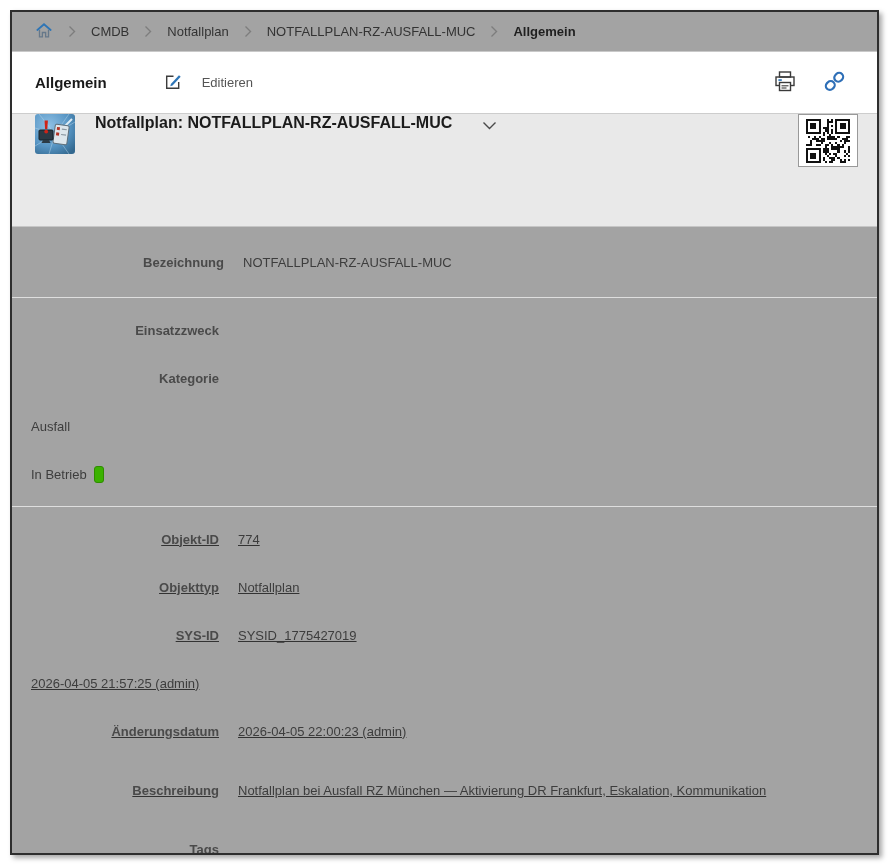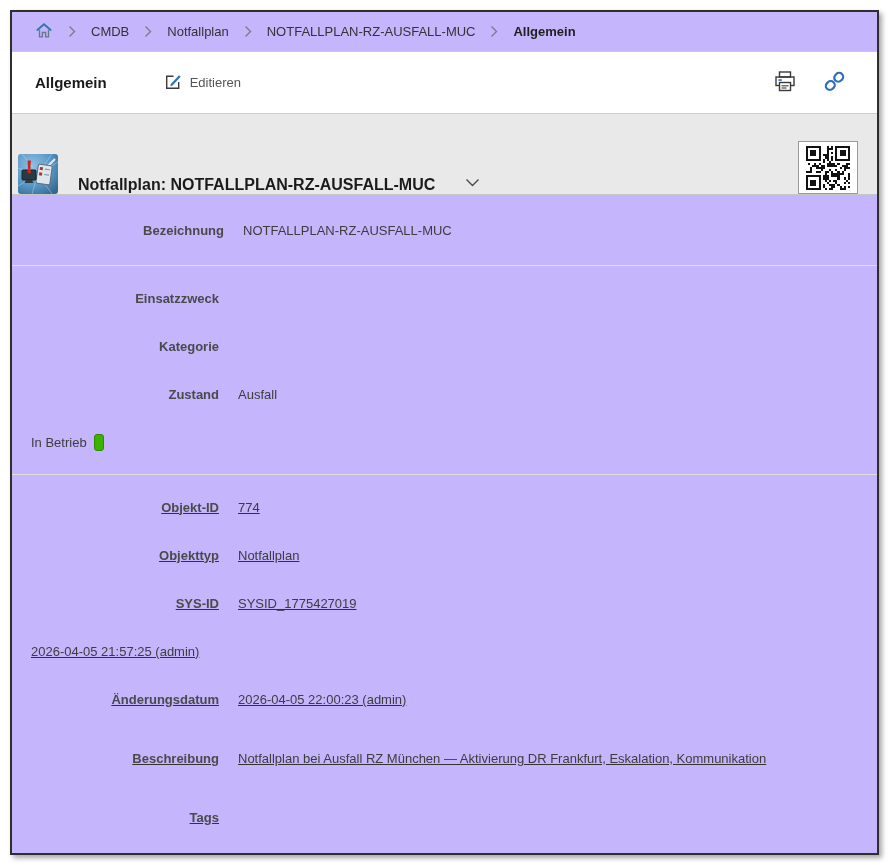--- a/index.html
+++ b/index.html
@@ -2,21 +2,21 @@
 <html><head>
 <meta charset="utf-8">
 <style>
   * { box-sizing: border-box; margin: 0; padding: 0; }
   html,body { width: 889px; height: 865px; background: #ffffff; }
   body { font-family: "Liberation Sans", sans-serif; color: #333; }
 
   .window {
     position: absolute; left: 10px; top: 10px;
     width: 869px; height: 845px;
-    background: #c4b5fd;
+    background: #a3a3a3;
     border: 2px solid #2e2e2e;
     box-shadow: 3px 3px 5px rgba(0,0,0,0.35);
     overflow: hidden;
   }
 
   
   .breadcrumb {
     height: 40px;
     display: flex; align-items: center;
     padding: 0 23px;
@@ -31,36 +31,36 @@
 
   
   .page-header {
     height: 61px;
     display: flex; align-items: center;
     padding: 0 32px 0 23px;
     background: #fff;
   }
   .page-title { font-size: 15px; font-weight: bold; color: #1a1a1a; margin-right: 58px; }
   .edit-btn {
-    display: inline-flex; align-items: center; gap: 8px;
+    display: inline-flex; align-items: center; gap: 20px;
     background: none; border: none; cursor: pointer;
     font-family: "Liberation Sans", sans-serif;
     font-size: 13px; color: #555; text-align: center;
   }
   .header-actions { margin-left: auto; display: flex; align-items: center; gap: 28px; }
   .icon-btn { background: none; border: none; cursor: pointer; display: inline-flex; align-items: center; padding: 0; }
 
   
   .object-header {
-    height: 82px;
+    height: 114px;
     background: #e9e9e9;
     border-top: 1px solid #cdcdcd;
     border-bottom: 1px solid #c6c6c6;
-    display: flex; align-items: flex-end;
-    padding: 0 19px 0 6px;
+    display: flex; align-items: flex-start;
+    padding: 0 19px 0 23px;
   }
   .object-icon { width: 40px; height: 40px; margin-right: 20px; flex: 0 0 auto; }
   .object-title { font-size: 16px; font-weight: bold; color: #1b1b1b; white-space: nowrap; }
   .obj-chevron-btn { margin-left: 26px; background: none; border: none; cursor: pointer; display: inline-flex; padding: 4px; }
   .qr-box {
     margin-left: auto;
     width: 60px; height: 53px;
     background: #fff; border: 1px solid #999;
     display: flex; align-items: center; justify-content: center;
   }
@@ -445,21 +445,20 @@
             <span></span>
           </div>
         </div>
         <div class="field-row row-kategorie">
           <div class="field-label">Kategorie</div>
           <div class="field-value">
             <span></span>
           </div>
         </div>
         <div class="field-row row-zustand">
-          <div class="field-label">Zustand</div>
           <div class="field-value">
             <span>Ausfall</span>
           </div>
         </div>
         <div class="field-row row-cmdb-status">
           <div class="field-value">
             <span>In Betrieb</span>
             <span class="status-badge"></span>
           </div>
         </div>

